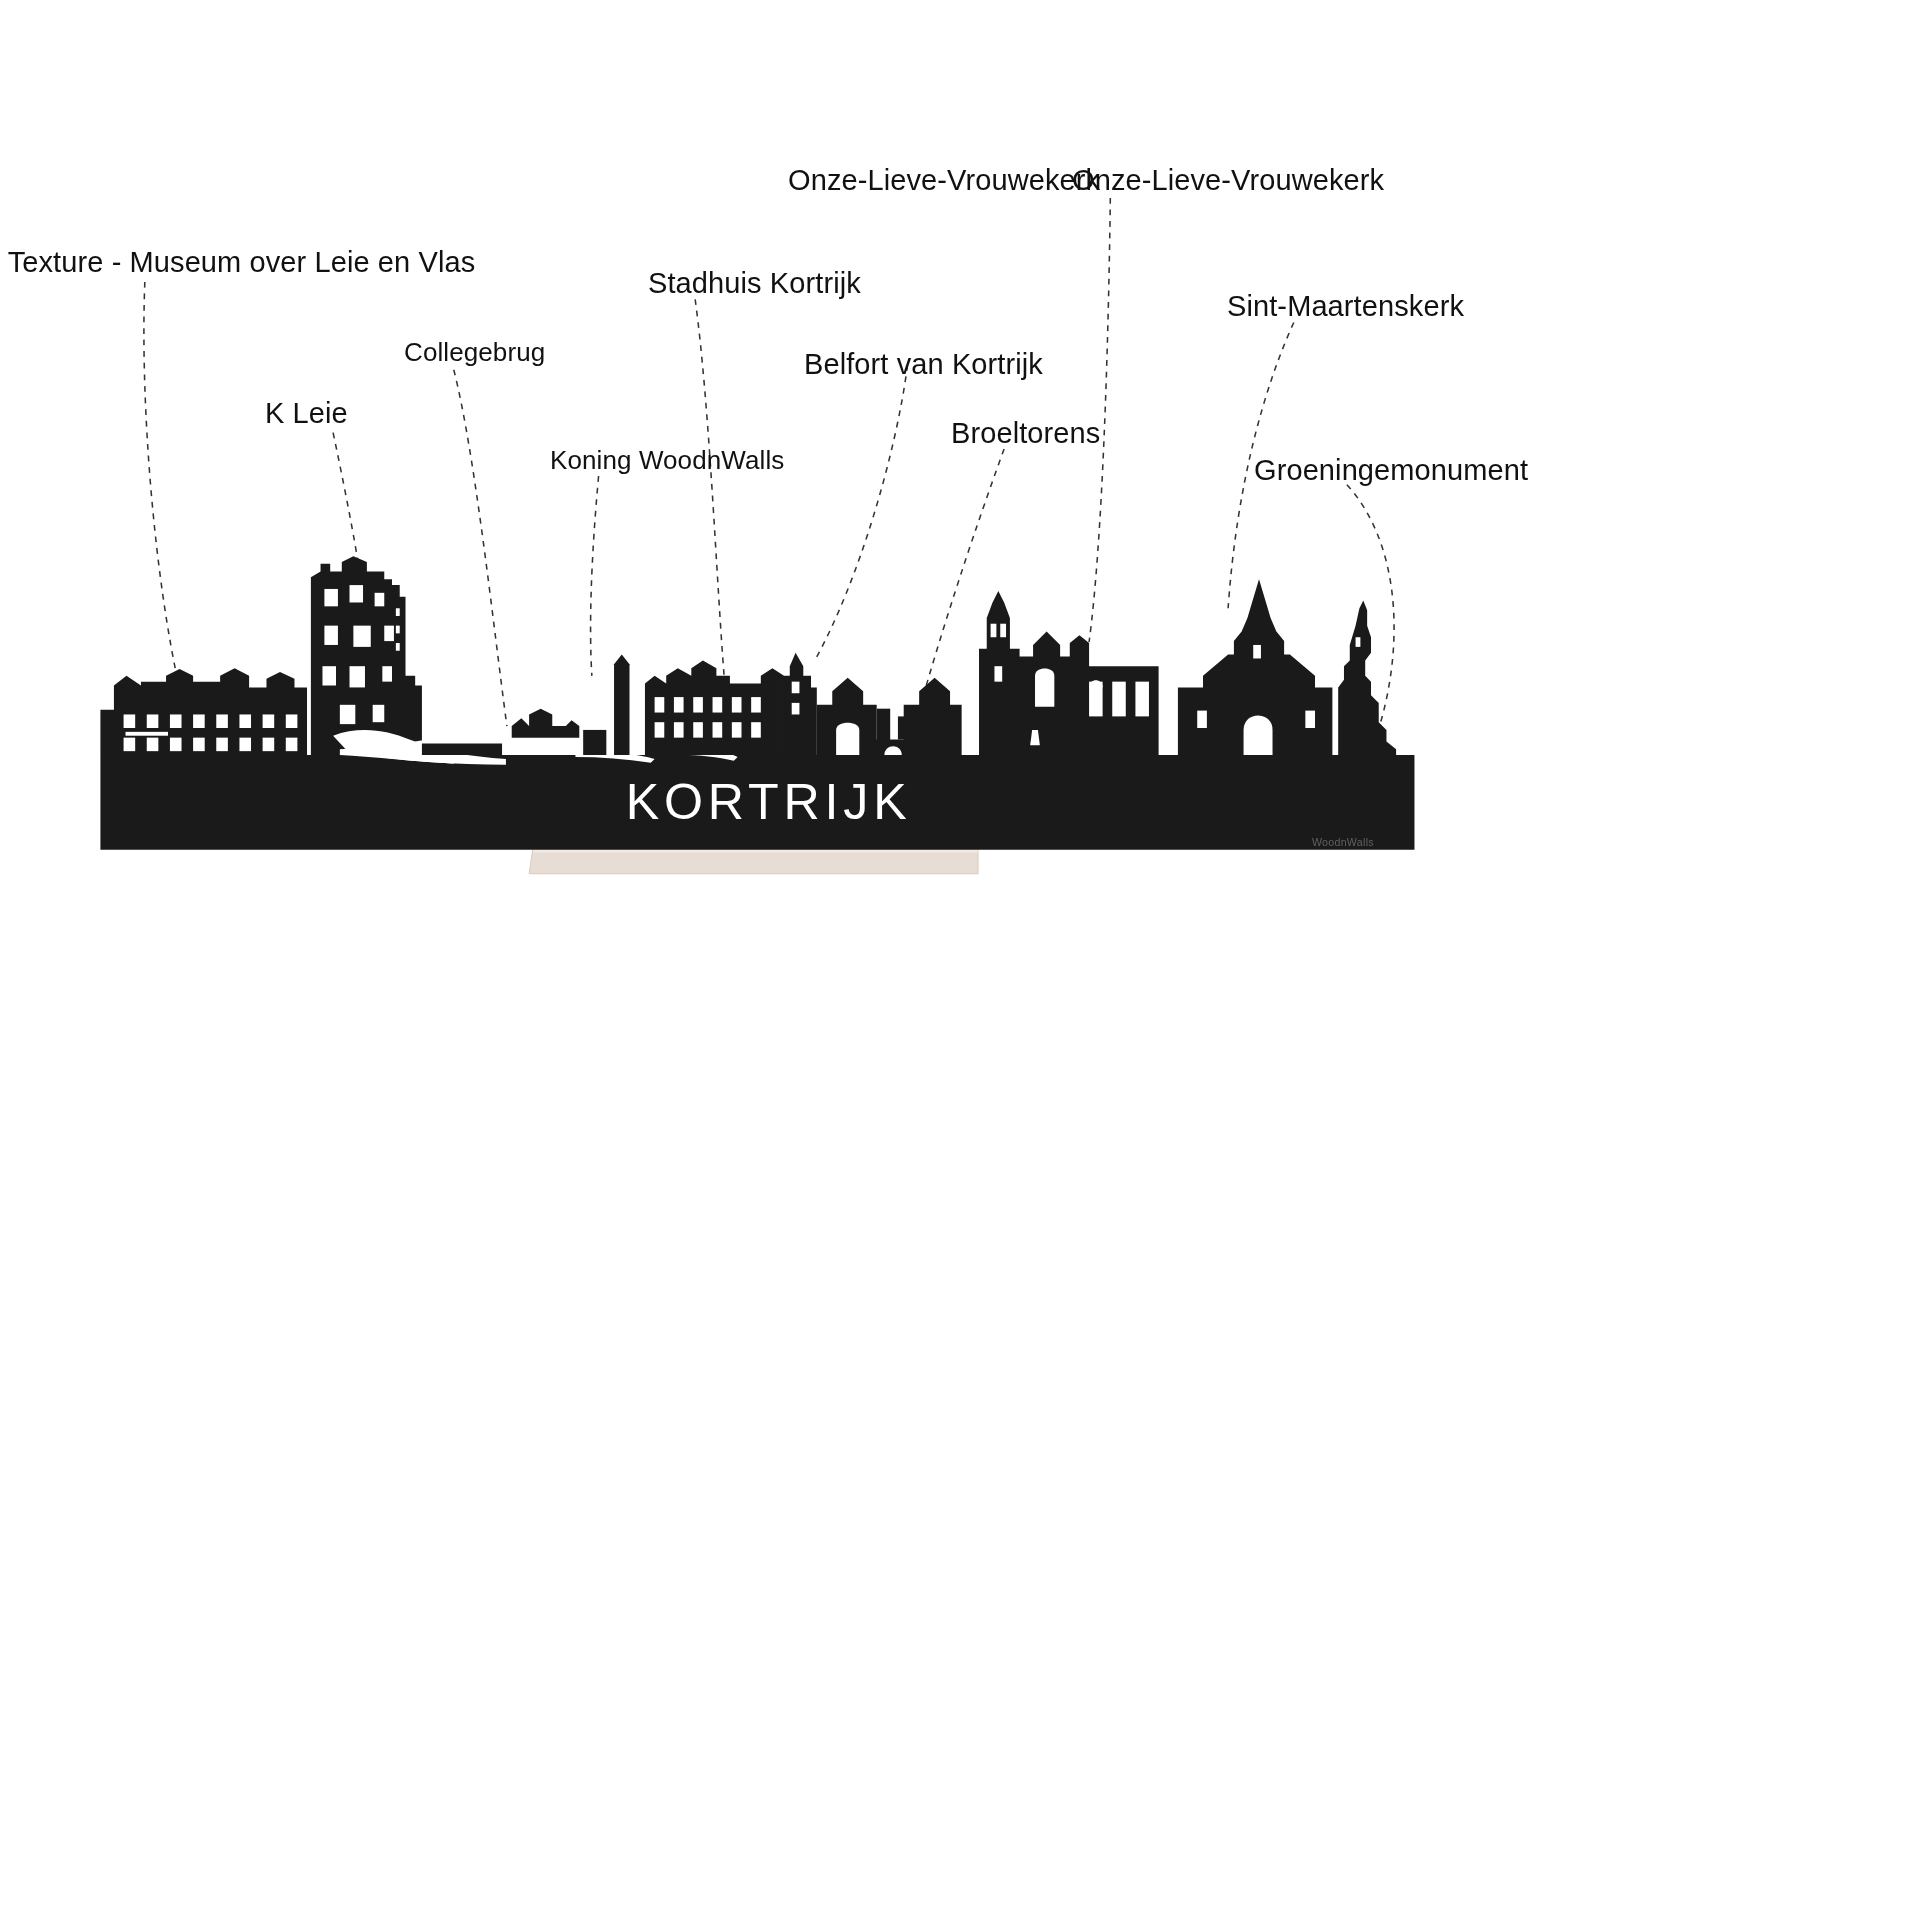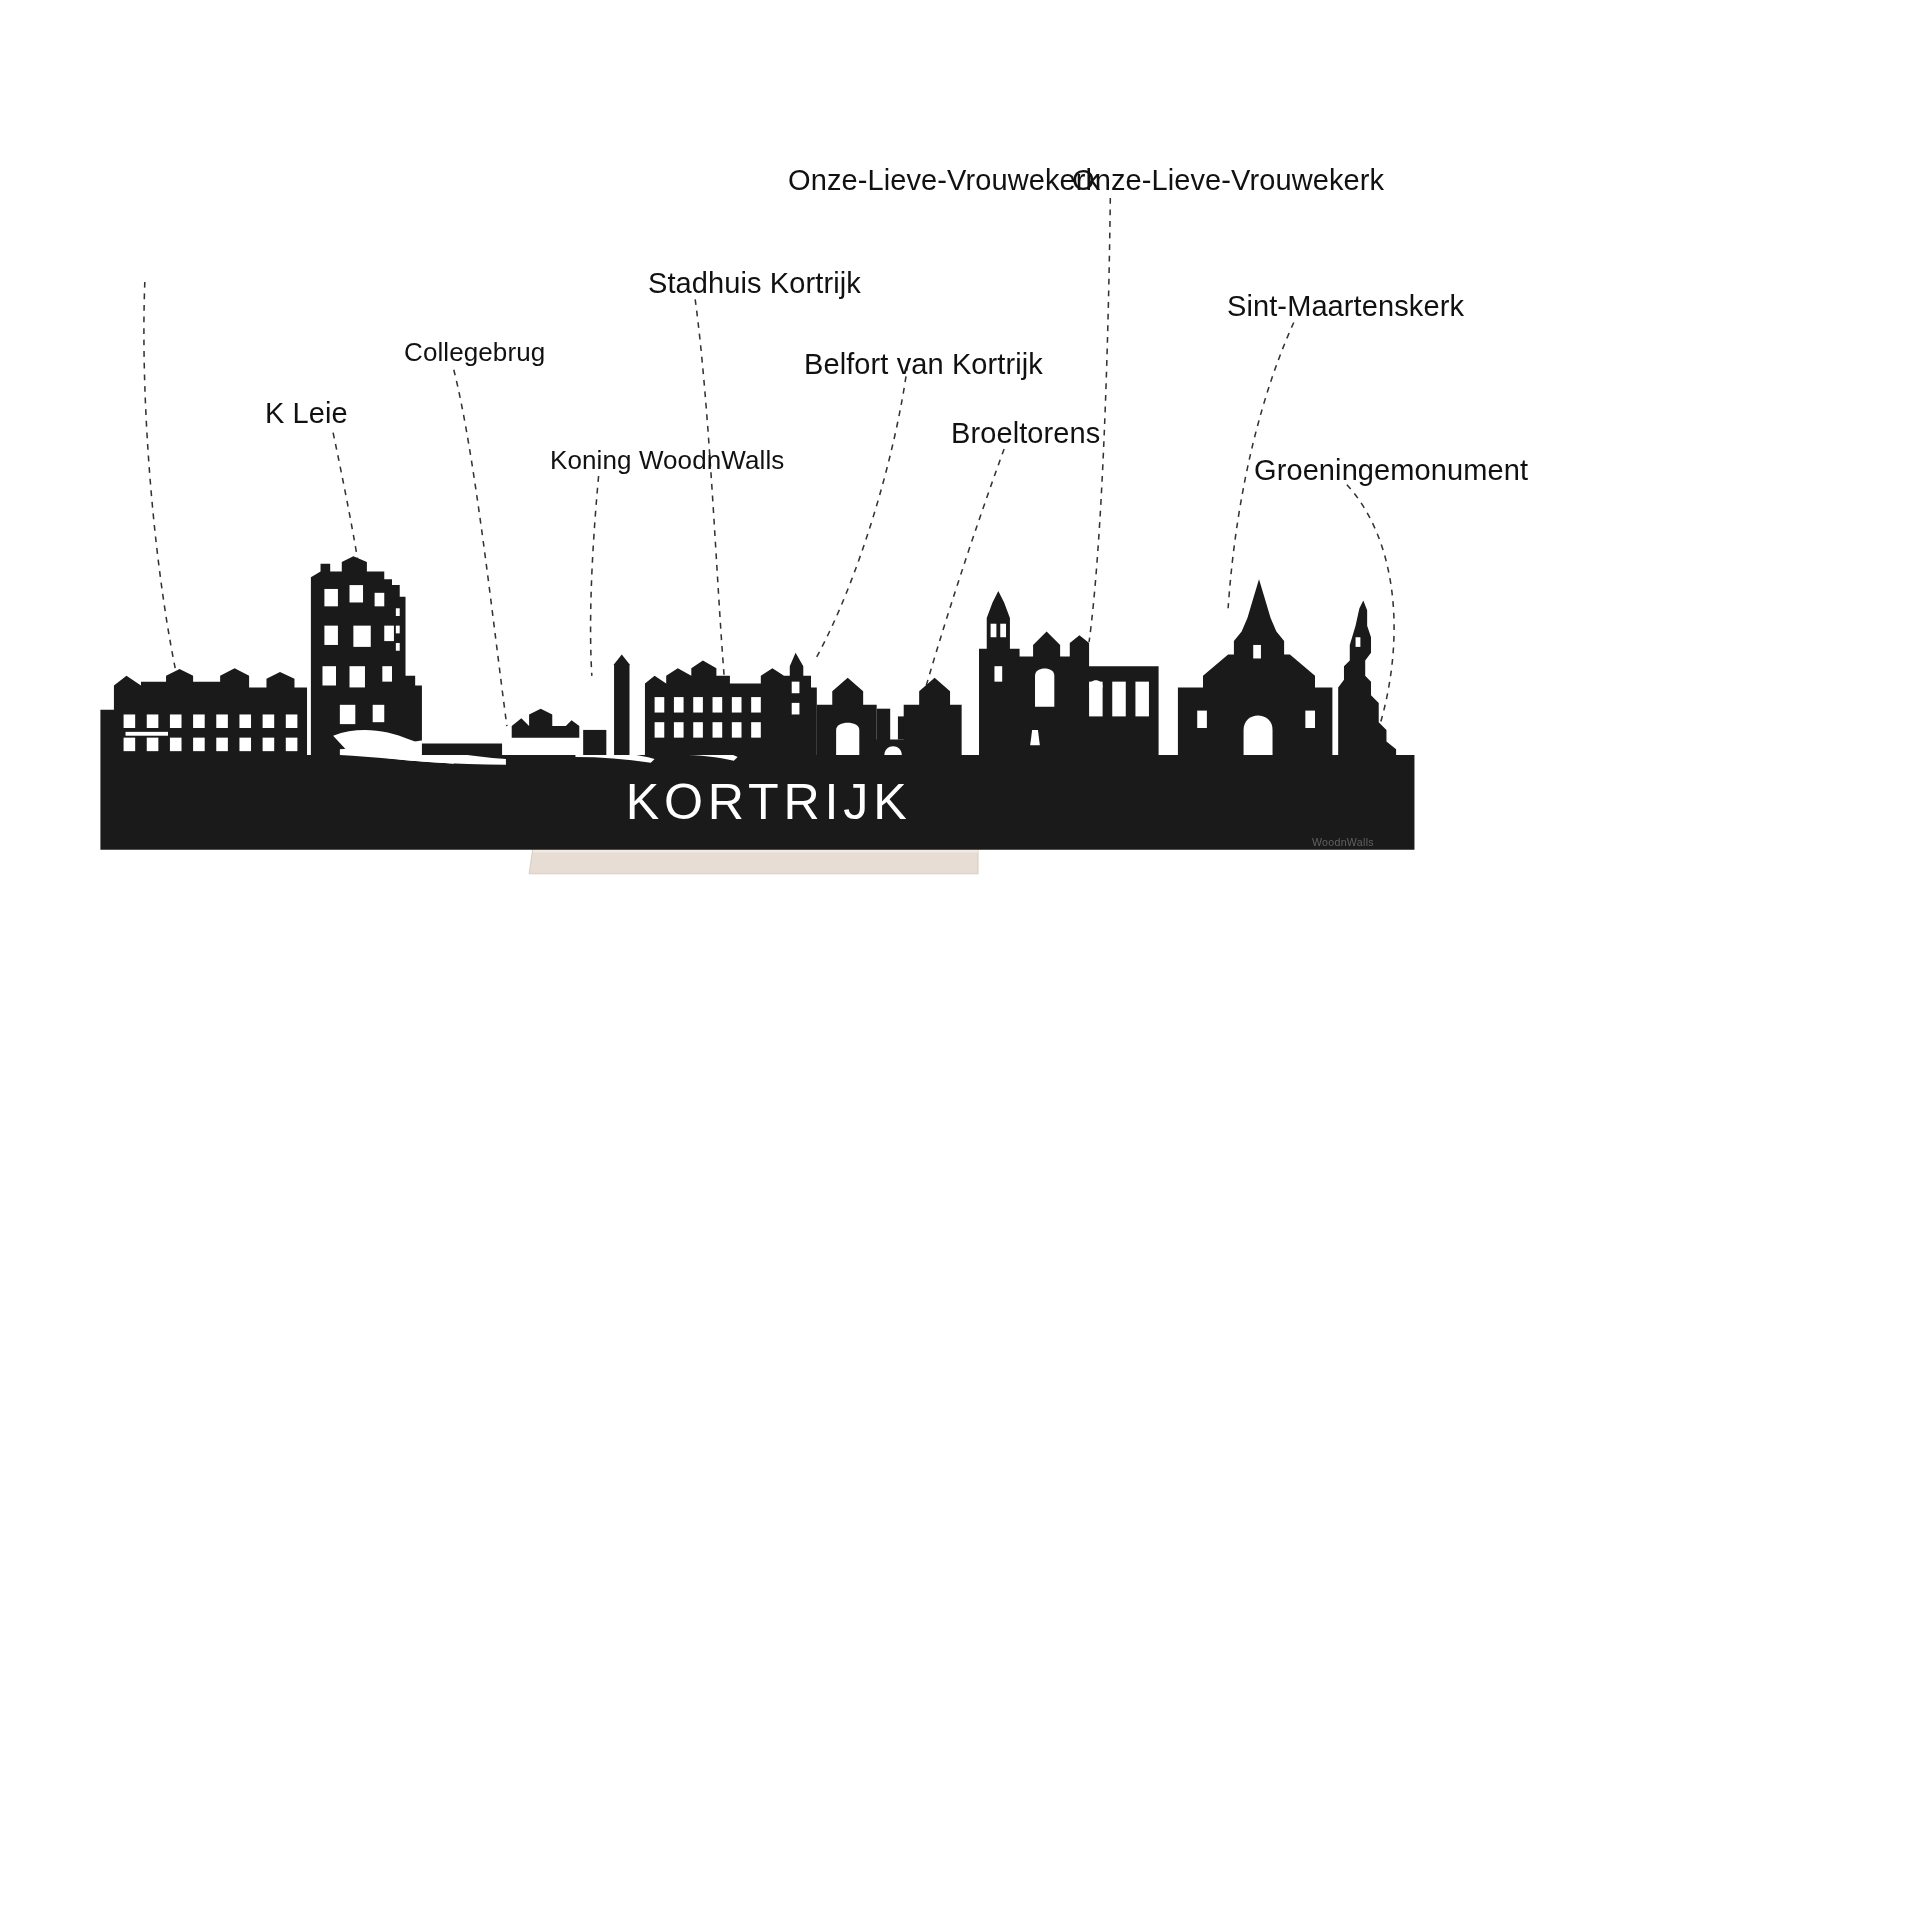--- a/index.html
+++ b/index.html
@@ -220,20 +220,21 @@
                L 1420,676 L 1414,684 L 1414,700 L 1420,706 L 1420,720 L 1428,728
                L 1428,748 L 1436,756 L 1436,768 L 1446,776 L 1446,782 Z"></path>
       <g fill="#ffffff">
         <rect x="1404" y="660" width="5" height="10"></rect>
       </g>
 
       <text x="648" y="848" font-family="Liberation Sans, sans-serif" font-size="52" letter-spacing="5" fill="#ffffff" id="city-name-text">KORTRIJK</text>
     </g>
   </svg>
 
+  <div class="label" style="left:7.7px; top:246px;">Texture - Museum over Leie en Vlas</div>
 
   <div class="label" style="left:265px; top:397px;">K Leie</div>
 
   <div class="label small" style="left:380px; top:337px;">Collegebrug</div>
 
   <div class="label small" style="left:526px; top:445px;">Koning WoodnWalls</div>
 
   <div class="label" style="left:612px; top:267px;margin-left:36px;">Stadhuis Kortrijk</div>
 
   <div class="label" style="left:804px; top:333px;margin-top:15px;">Belfort van Kortrijk</div>

